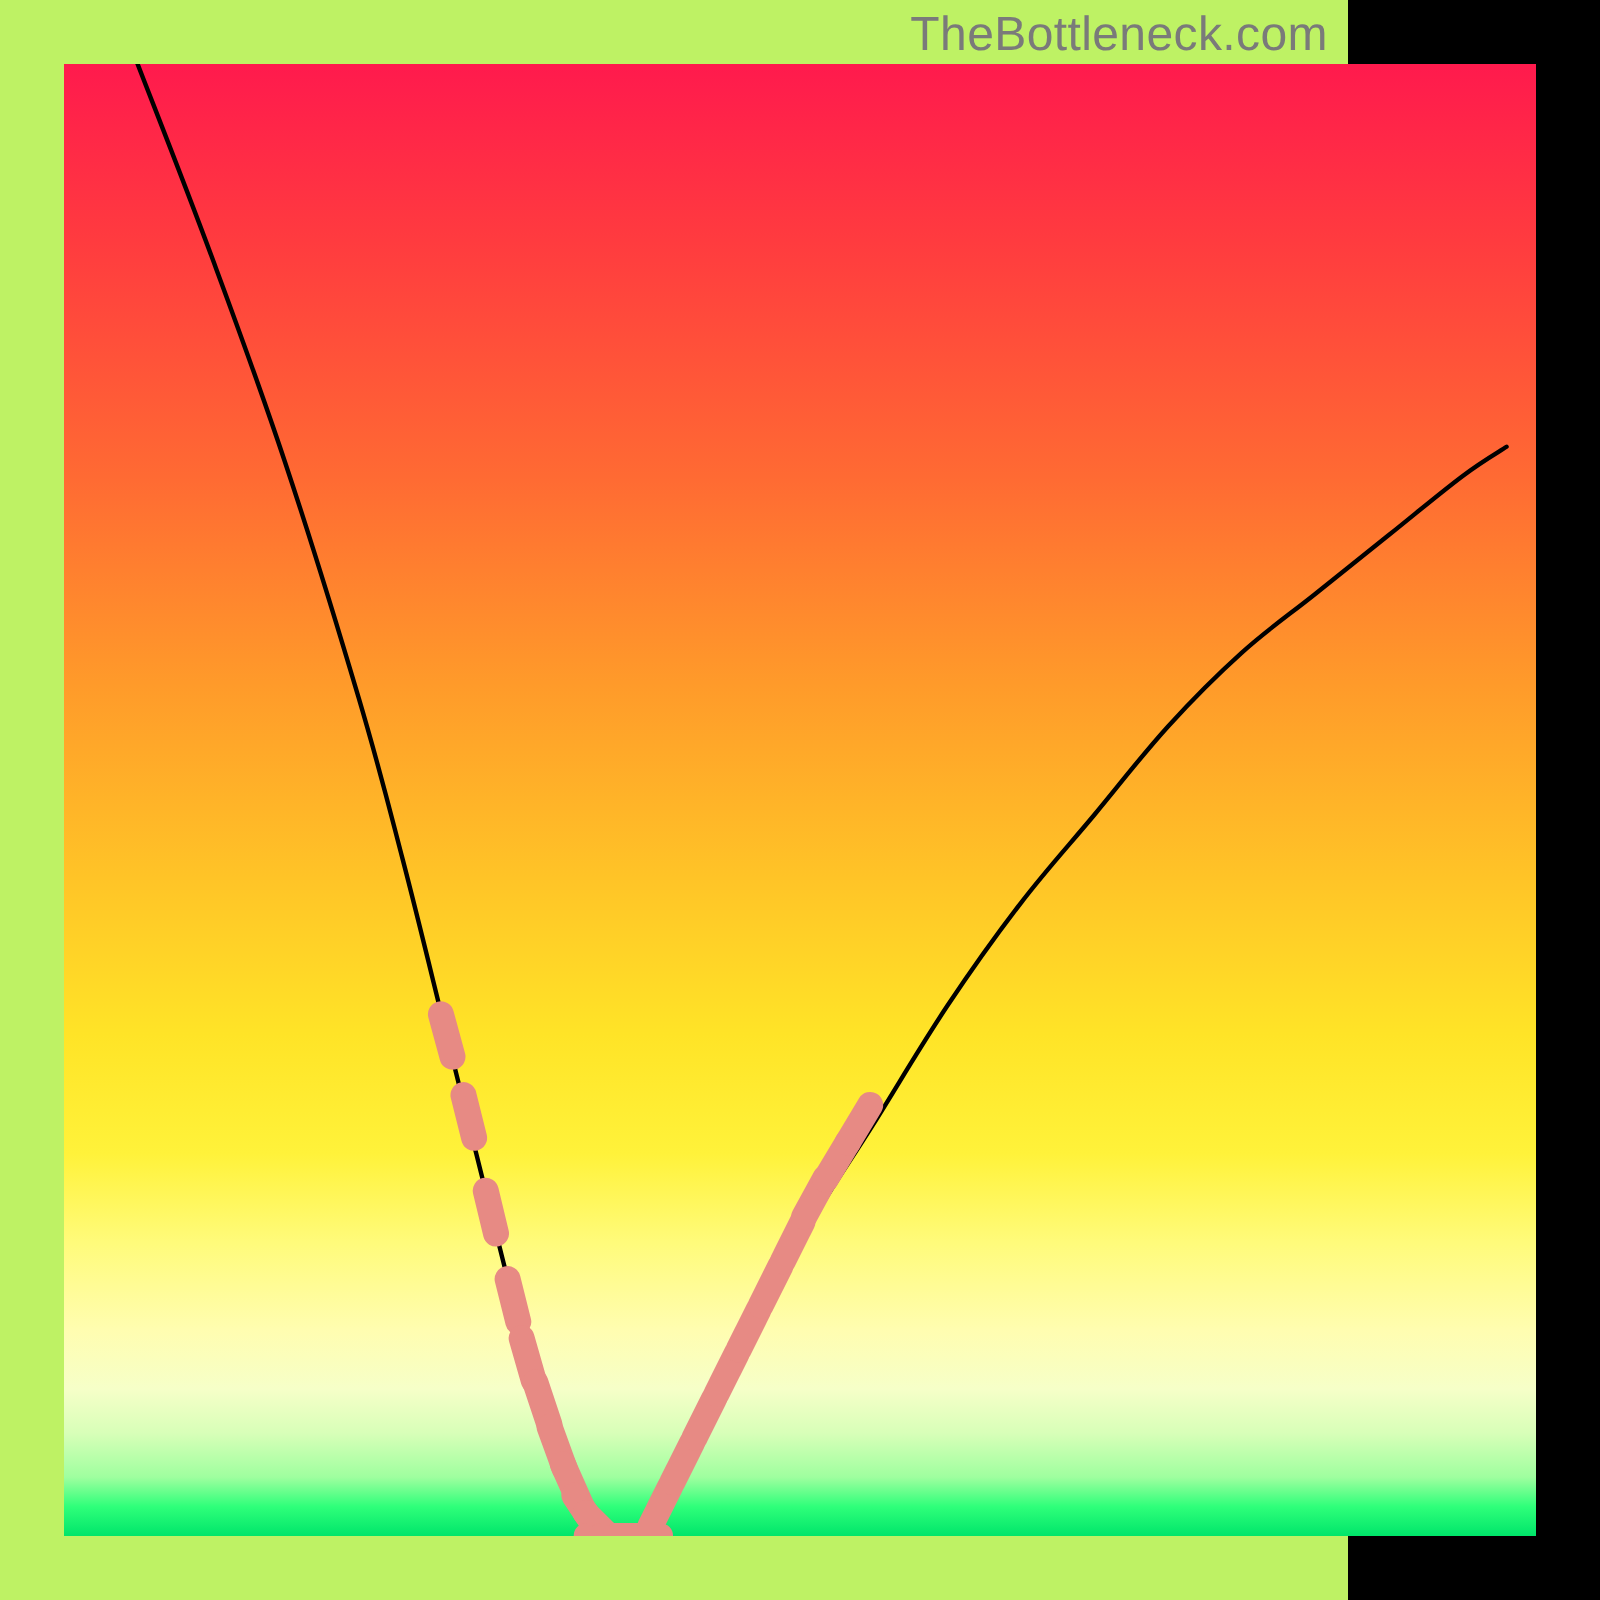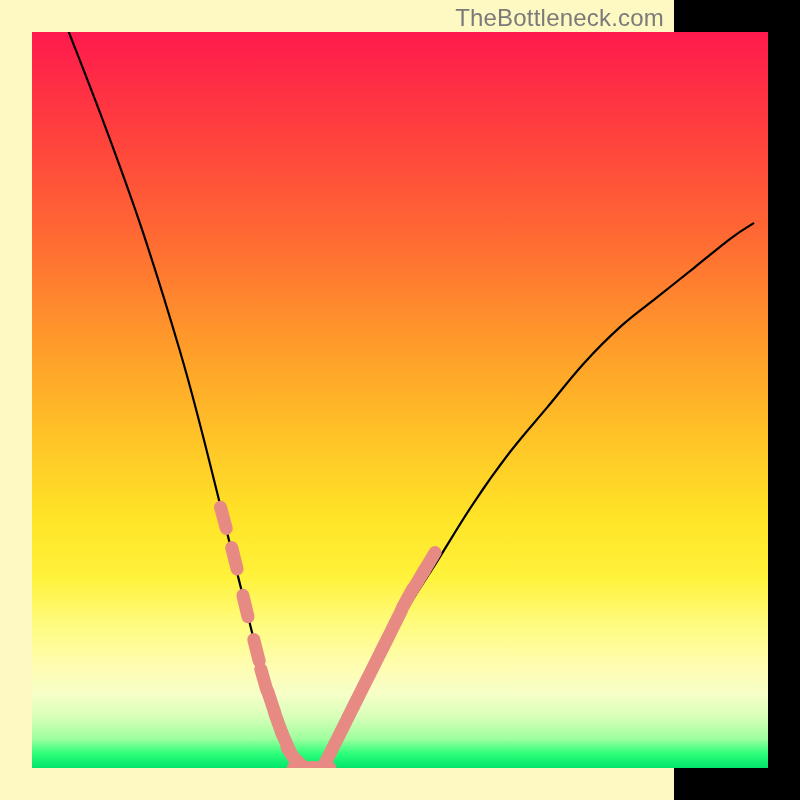--- a/index.html
+++ b/index.html
@@ -10,21 +10,21 @@
     background: #000;
     overflow: hidden;
     font-family: Arial, Helvetica, sans-serif;
   }
   .frame {
     position: absolute;
     top: 0;
     left: 0;
     width: 674px;
     height: 800px;
-    background: #fef9c3;
+    background: #bef264;
   }
   .plot-area {
     position: absolute;
     top: 32px;
     left: 32px;
     width: 736px;
     height: 736px;
     
     background: linear-gradient(
       to bottom,

